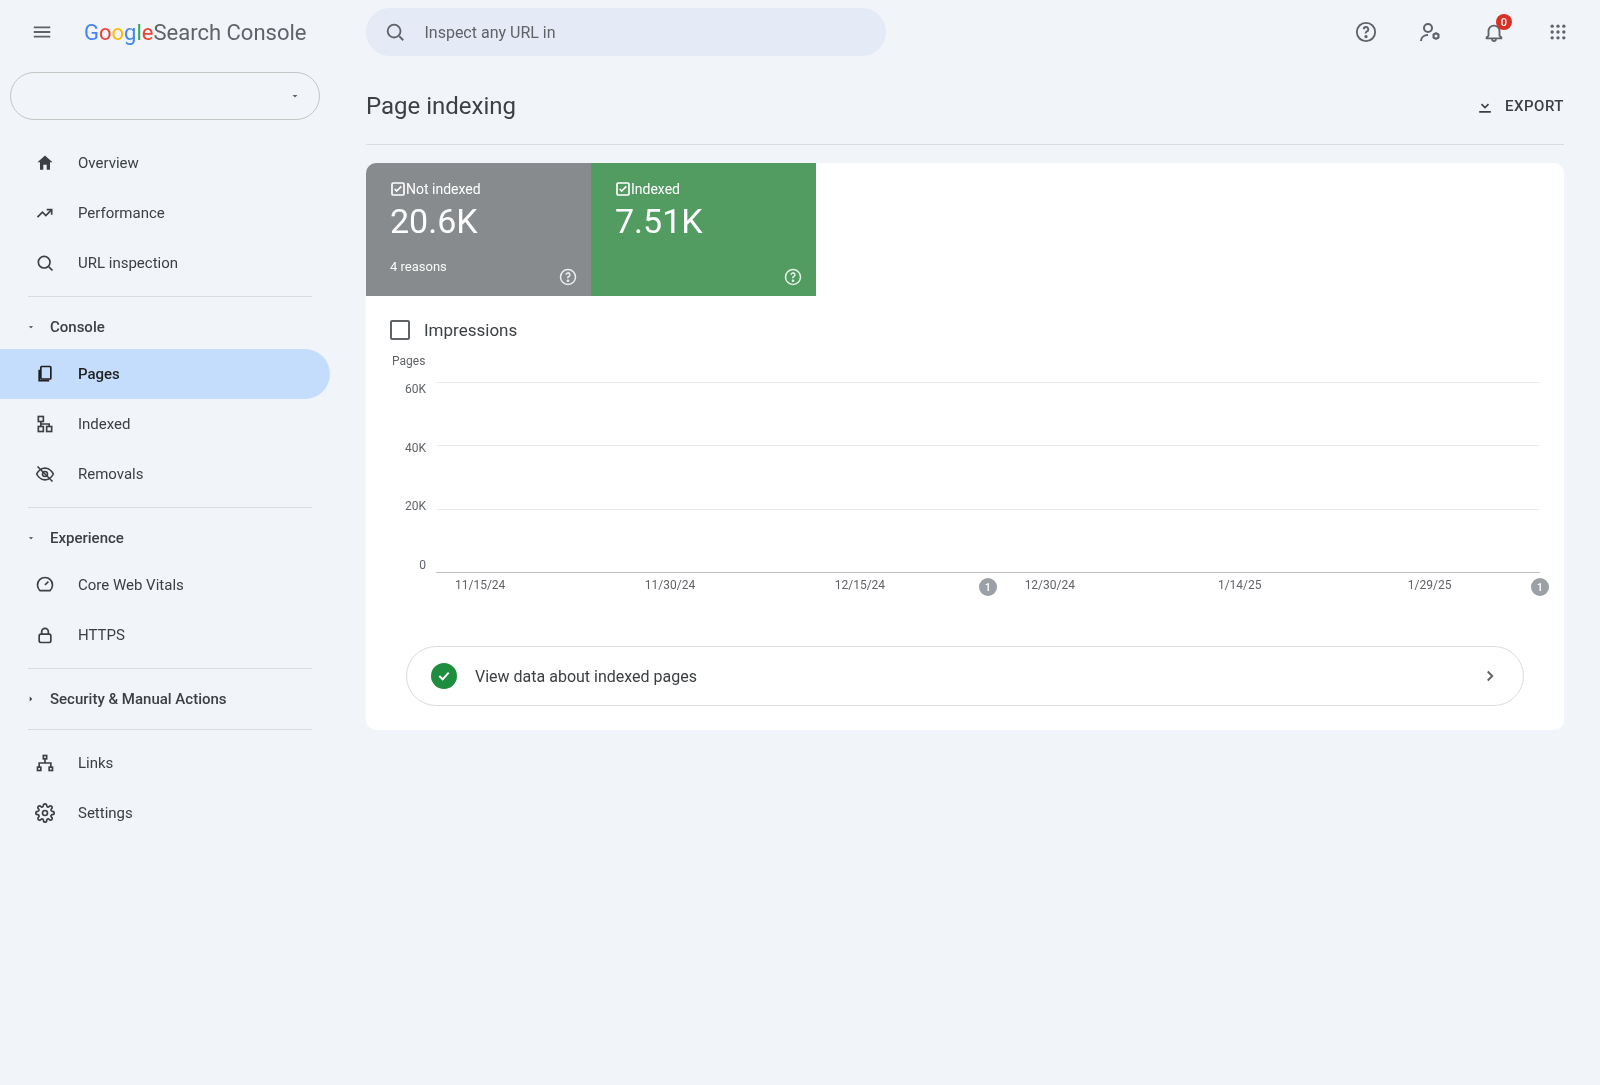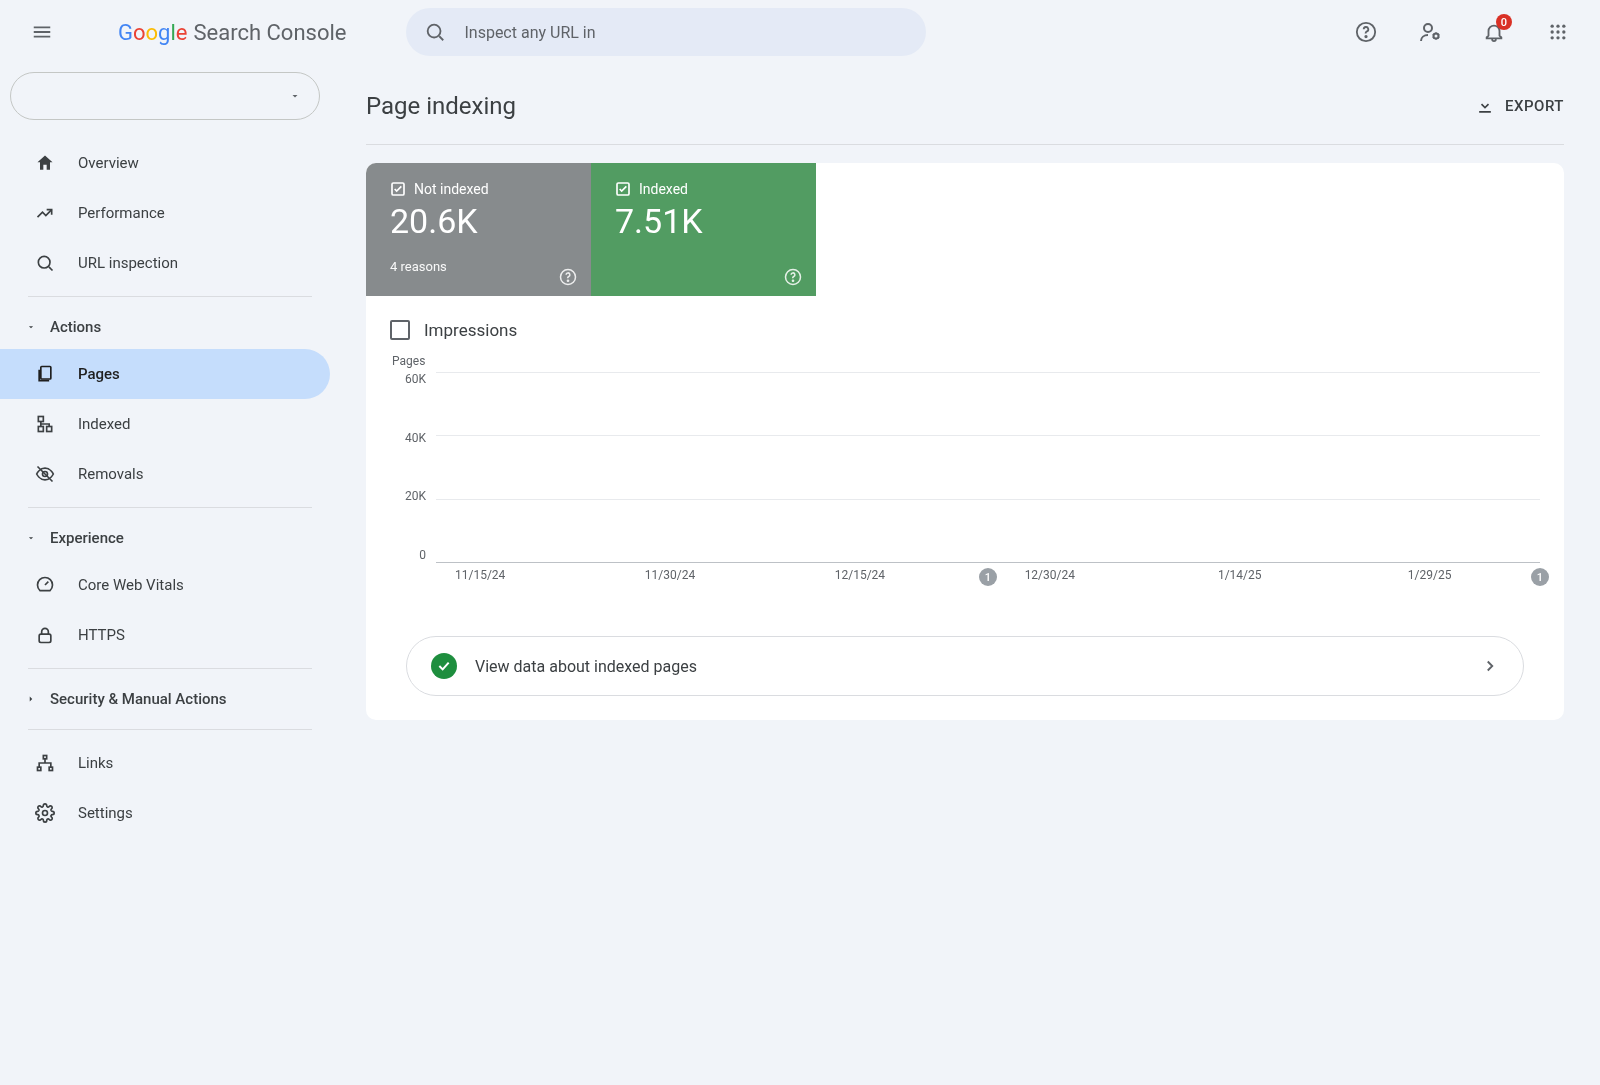--- a/index.html
+++ b/index.html
@@ -12,21 +12,21 @@
   }
   
   .header {
     display: flex;
     align-items: center;
     height: 64px;
     padding: 0 20px;
     gap: 20px;
   }
   .menu-btn { width: 44px; height: 44px; display:flex; align-items:center; justify-content:center; color:#5f6368; cursor:pointer;}
-  .logo { display:flex; align-items:center; gap:6px;margin-left:34px;}
+  .logo { display:flex; align-items:center; }
   .logo-text-google {font-size:22px;}
   .logo-text-sc { font-size:22px; color:#5f6368; font-weight:400;}
   .g1{color:#4285F4}.g2{color:#EA4335}.g3{color:#FBBC05}.g4{color:#4285F4}.g5{color:#34A853}.g6{color:#EA4335}
   .search-pill {
     flex: 0 0 auto;
     width: 520px;
     height: 48px;
     background: #e4eaf6;
     border-radius: 24px;
     display:flex;
@@ -100,37 +100,37 @@
     margin-top:18px;
   }
   .tabs{display:flex;}
   .tab{
     position:relative;
     width:225px; padding:18px 20px 22px 24px; color:#fff;
     cursor:pointer;
   }
   .tab-gray{background:#878b8d;}
   .tab-green{background:#529c62;}
-  .tab-label{display:flex;align-items:center;gap:8px;font-size:14px;}
+  .tab-label{display:flex;align-items:center;gap:0;font-size:14px;}
   .tab-value{font-size:34px;font-weight:400;margin-top:4px;}
   .tab-sub{font-size:13px;margin-top:18px;opacity:0.95;}
   .tab-help{position:absolute;right:14px;bottom:10px;opacity:0.85;}
 
   .impressions-row{
     display:flex;align-items:center;gap:14px;
     padding:24px 24px 0 24px;
     font-size:17px;color:#3c4043;
   }
   .chk{
     width:20px;height:20px;border:2px solid #5f6368;border-radius:2px;cursor:pointer;
   }
 
   .chart-wrap{padding: 14px 24px 8px 24px;}
   .chart-ylabel{font-size:12px;color:#5f6368;padding-left:2px;}
-  .chart-area{position:relative;height:220px;margin-top:4px;}
+  .chart-area{position:relative;height:220px;margin-top:14px;}
   .ticks{
     position:absolute;left:0;top:0;bottom:30px;display:flex;flex-direction:column;justify-content:space-between;
     font-size:12px;color:#5f6368;text-align:right;width:36px;
   }
   .grid{
     position:absolute;left:46px;right:0;top:0;bottom:30px;
   }
   .gridline{position:absolute;left:0;right:0;height:1px;background:#e8eaed;}
   .gridline:last-child{background:#bdc1c6;}
   .bars{
@@ -267,21 +267,21 @@
       <span>URL inspection</span>
     </div>
 
     <div class="nav-sep"></div>
     <div class="nav-item heading">
       <span>
           <svg width="10" height="10" viewBox="0 0 24 24" fill="currentColor">
             <path d="M7 10l5 5 5-5z"></path>
           </svg>
         </span>
-      <span>Actions</span>
+      <span>Console</span>
     </div>
     <div class="nav-item active">
       <span class="nav-icon">
           <svg width="20" height="20" viewBox="0 0 24 24" fill="none" stroke="currentColor" stroke-width="2">
             <rect x="7" y="3" width="12" height="15" rx="1"></rect>
             <path d="M5 7v13h12"></path>
           </svg>
         </span>
       <span>Pages</span>
     </div>

